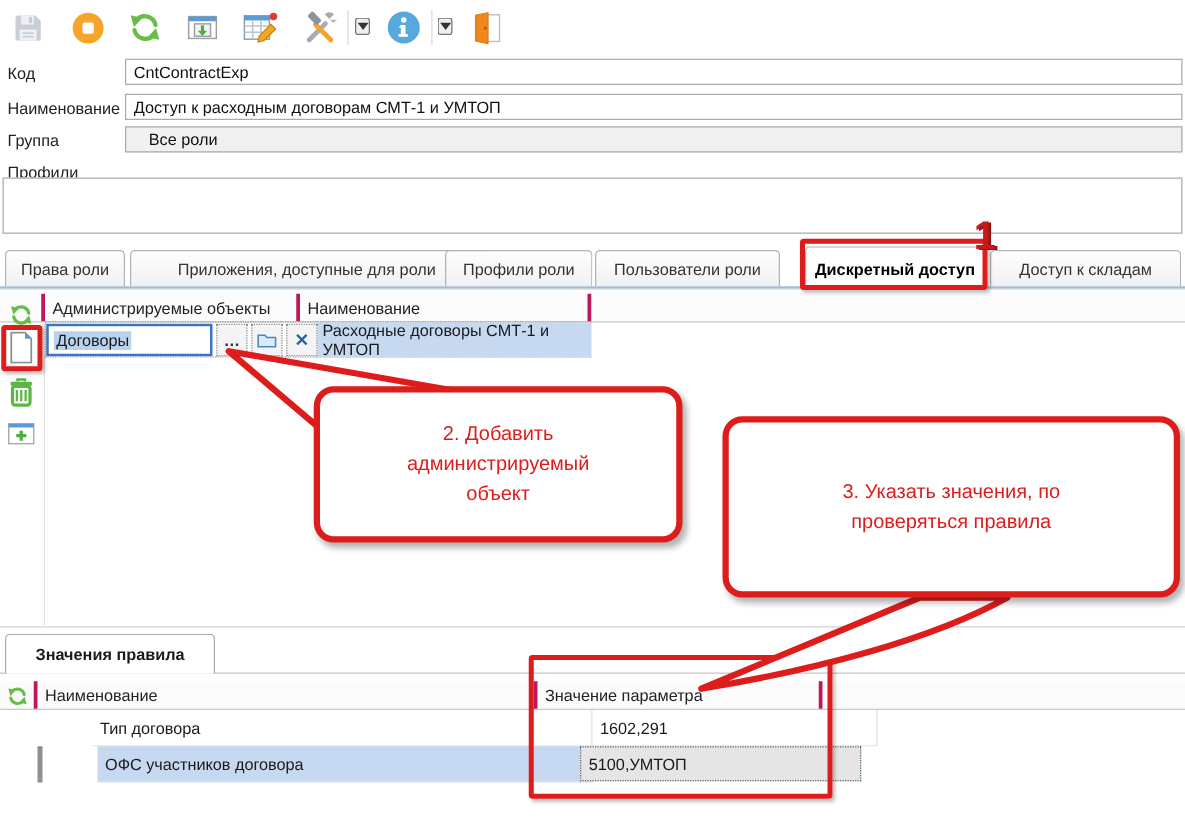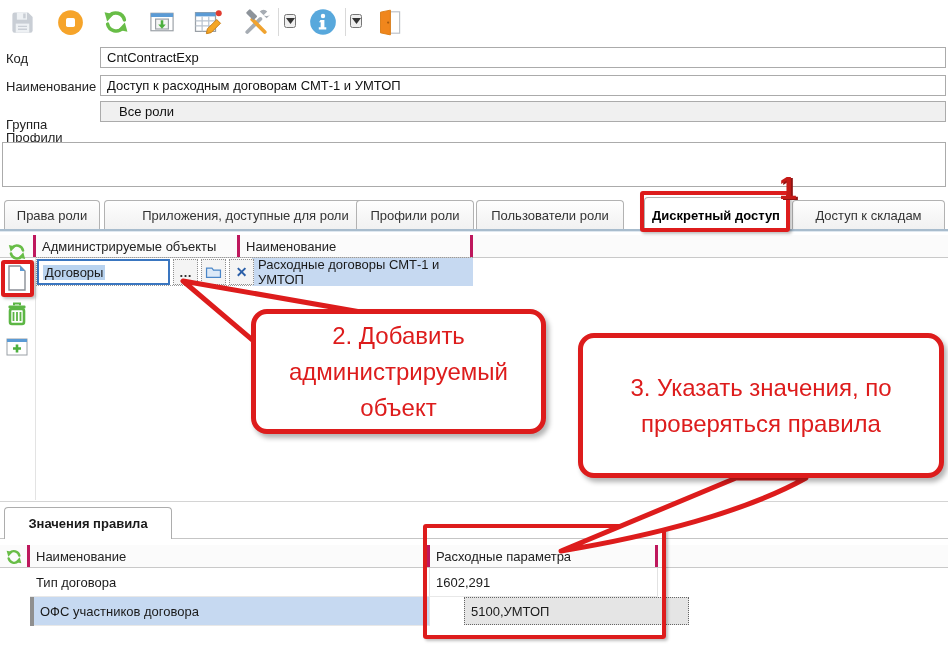--- a/index.html
+++ b/index.html
@@ -36,27 +36,27 @@
   .edit-input { position:absolute; border:2px solid #3a76c0; background:#fff; display:flex; align-items:center; padding-left:4px; }
   .edit-input span { background:#b9d3ef; padding:0 2px; }
   .ebtn { position:absolute; border:1px dotted #8f8f8f; background:#f4f4f4; display:flex; align-items:center; justify-content:center; cursor:pointer; font:13px "Liberation Sans",sans-serif; }
   .row-focus { position:absolute; border:1px dotted #9a9a9a; pointer-events:none; }
 
   .divider { position:absolute; left:0; width:948px; height:1px; background:#d4d4d4; }
 
   .btab { position:absolute; left:4px; top:507px; width:168px; height:32px; background:#fff; border:1px solid #adadad; border-bottom:none; border-radius:4px 4px 0 0; display:flex; align-items:center; justify-content:center; font-weight:bold; z-index:4; cursor:pointer;text-align:center; }
   .btabline { position:absolute; left:0; top:538px; width:948px; height:1px; background:#c5c5c5; }
 
-  .vcell { border-right:1px solid #e2e2e2; border-bottom:1px solid #e8e8e8; }
+  .vcell { border-right:1px solid #e2e2e2; border-bottom:1px solid #e8e8e8;margin-left:44px; }
   .yellow-edit { position:absolute; background:#e5e5e5; border:1px dotted #666; display:flex; align-items:center; padding-left:6px;margin-left:32px; }
   .rowstrip { position:absolute; width:4px; background:#8f8f8f; }
 
   
   .redbox { position:absolute; border:4px solid #dd1c1c; border-radius:3px; box-shadow:2px 2px 3px rgba(0,0,0,.25); z-index:40; pointer-events:none; }
-  .callout { position:absolute; background:#fff; border:5px solid #dd1c1c; border-radius:16px; box-shadow:3px 4px 5px rgba(0,0,0,.3); z-index:46; display:flex; flex-direction:column; align-items:center; justify-content:center; color:#dd1c1c; font-size:24px; line-height:1.5; text-align:center; }
+  .callout { position:absolute; background:#fff; border:5px solid #dd1c1c; border-radius:16px; box-shadow:3px 4px 5px rgba(0,0,0,.3); z-index:46; display:flex; flex-direction:column; align-items:center; justify-content:center; color:#dd1c1c; font-size:16px; line-height:1.5; text-align:center; }
   .overlay { position:absolute; left:0; top:0; z-index:45; pointer-events:none; }
   .stepnum { position:absolute; z-index:47; color:#c51a17; font-size:32px; font-weight:bold; text-shadow:2px 1px 0 #8f1412; line-height:1; }
 
   svg { display:block; }
 </style>
 </head>
 <body>
 
 <div class="screen">
 
@@ -156,21 +156,21 @@
         </svg>
     </span>
   </button>
 
   <div class="flabel" style="top:48px">Код</div>
   <input class="finput" style="top: 47px;" value="CntContractExp">
 
   <div class="flabel" style="top:76px">Наименование</div>
   <input class="finput" style="top: 75px;" value="Доступ к расходным договорам СМТ-1 и УМТОП">
 
-  <div class="flabel" style="top:114px">Группа</div>
+  <div class="flabel" style="top:102px">Группа</div>
   <input class="finput ro" style="top: 101px;" readonly="" value="Все роли">
 
   <div class="flabel" style="top:127px">Профили</div>
   <textarea class="ftext" style=""></textarea>
 
   <div class="panline"></div>
   <div class="panline2"></div>
   <div class="tab" style="left:4px;width:96px">
       <span>Права роли</span>
     </div>
@@ -252,21 +252,21 @@
 
   <div class="divider" style="top:501px"></div>
   <div class="btab">
       <span>Значения правила</span>
     </div>
   <div class="btabline"></div>
 
   <div class="ghead" style="left:0;top:545px;width:948px;height:23px">
     <div class="gheadcell" style="left:0;width:30px"></div>
     <div class="gheadcell" style="left:30px;width:400px">Наименование</div>
-    <div class="gheadcell" style="left:430px;width:228px">Расходные параметра</div>
+    <div class="gheadcell" style="left:430px;width:228px">Значение параметра</div>
   </div>
   <button class="gut-btn" style="left:0;top:546px;width:28px;height:22px">
     <span>
       <svg width="18" height="18" viewBox="0 0 24 24">
           <path d="M4.8 13.8a7.6 7.6 0 0 0 13 3.5" fill="none" stroke="#68bd47" stroke-width="3.2" stroke-linecap="round"></path>
           <polygon points="19.6,12.4 21.8,20.4 13.8,18.6" fill="#68bd47"></polygon>
           <path d="M19.2 10.2A7.6 7.6 0 0 0 6.2 6.7" fill="none" stroke="#68bd47" stroke-width="3.2" stroke-linecap="round"></path>
           <polygon points="4.4,11.6 2.2,3.6 10.2,5.4" fill="#68bd47"></polygon>
         </svg>
     </span>

